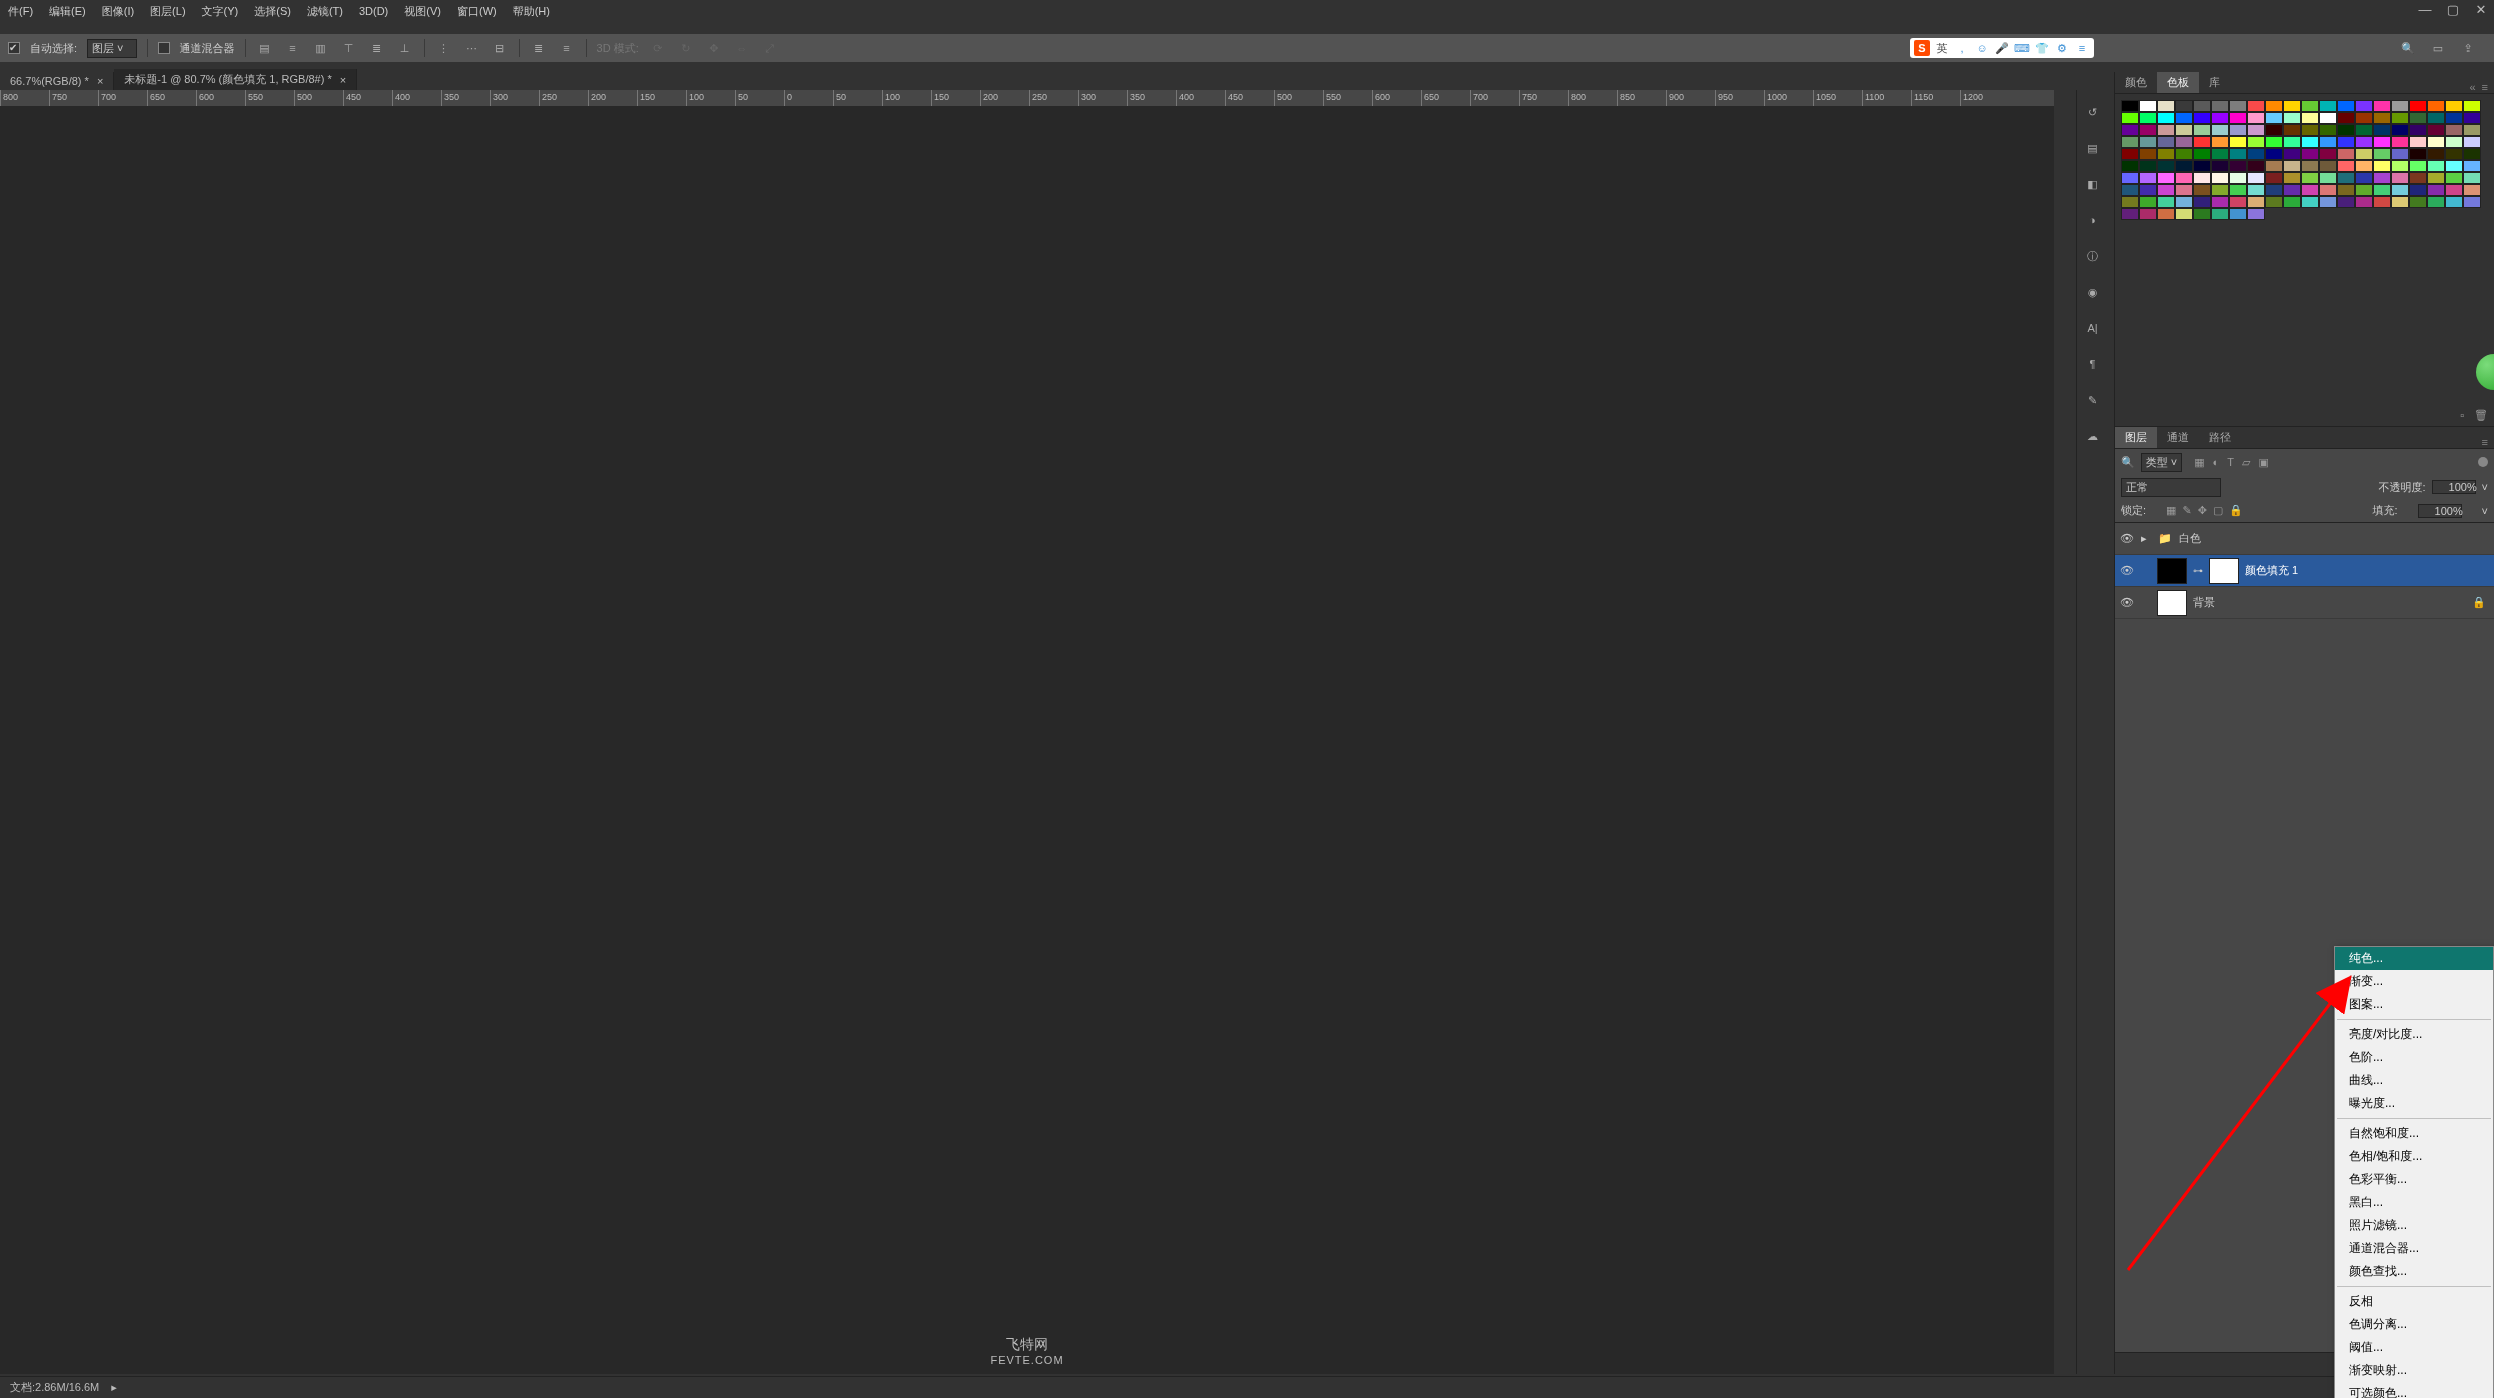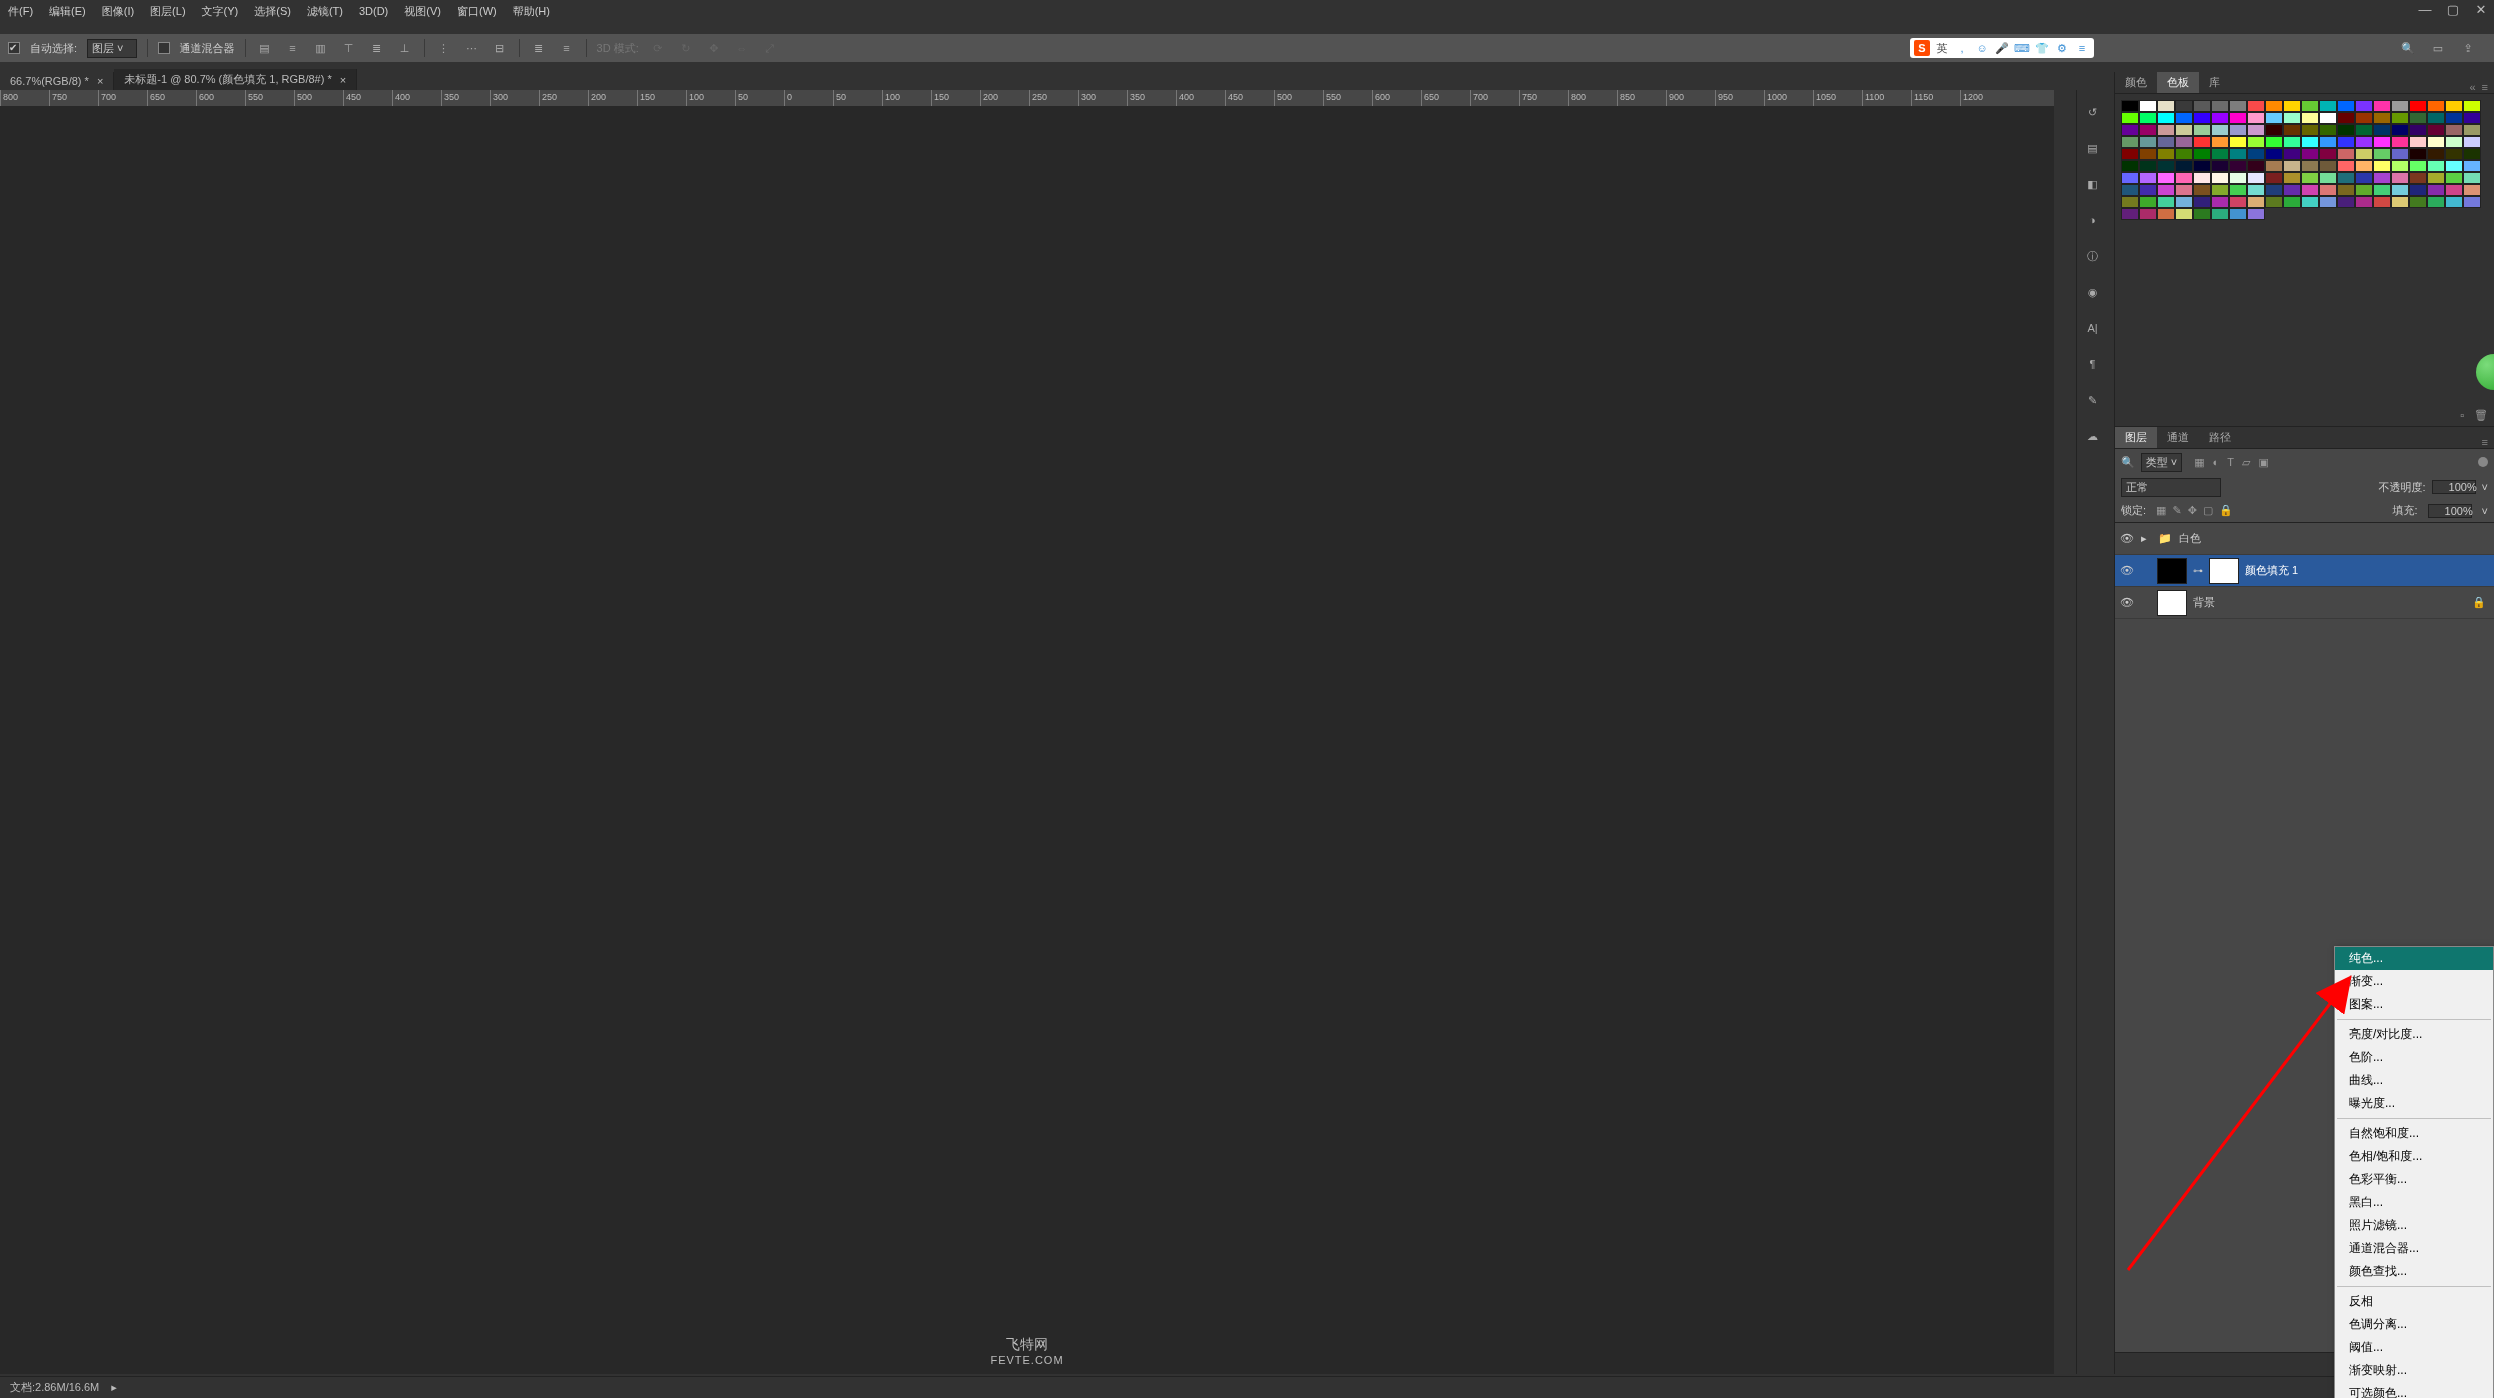--- a/index.html
+++ b/index.html
@@ -73,21 +73,21 @@
 .panel-top-icons { margin-left: auto; display: flex; gap: 6px; padding-right: 6px; color: #888; }
 
 .swatches { padding: 6px; display: flex; flex-wrap: wrap; gap: 0; height: 310px; align-content: flex-start; }
 .swatch { width: 18px; height: 12px; border: 1px solid #222; }
 
 .layers-panel { flex: 1; display: flex; flex-direction: column; border-top: 1px solid #222; position: relative; }
 .lp-toolbar { display: flex; align-items: center; height: 26px; padding: 0 6px; gap: 6px; background: #474747; }
 .lp-select { background: #3a3a3a; border: 1px solid #222; color: #ccc; padding: 1px 4px; font-size: 11px; }
 .lp-icons { display: flex; gap: 8px; margin-left: 6px; color: #999; }
 .lp-row2 { display: flex; align-items: center; height: 24px; padding: 0 6px; gap: 6px; background: #474747; }
-.lp-row3 { display: flex; align-items: center; height: 24px; padding: 0 6px; gap: 10px; background: #474747; border-bottom: 1px solid #222; }
+.lp-row3 { display: flex; align-items: center; height: 24px; padding: 0 6px; gap: 20px; background: #474747; border-bottom: 1px solid #222; }
 .lock-icons { display: flex; gap: 6px; color: #999; }
 .opacity-input { background: #3a3a3a; border: 1px solid #222; color: #ccc; width: 44px; padding: 0 16px; font-size: 11px; }
 
 .layer-list { flex: 1; background: #474747; overflow: auto; }
 .layer-row { display: flex; align-items: center; height: 32px; border-bottom: 1px solid #3a3a3a; padding-left: 4px; gap: 6px; }
 .layer-row.selected { background: #2a5a9c; color: #fff; }
 .eye { width: 16px; color: #ccc; text-align: center; }
 .twisty { width: 10px; color: #ccc; }
 .folder-icon { width: 16px; text-align: center; }
 .thumb { width: 30px; height: 26px; background: #000; border: 1px solid #222; }

